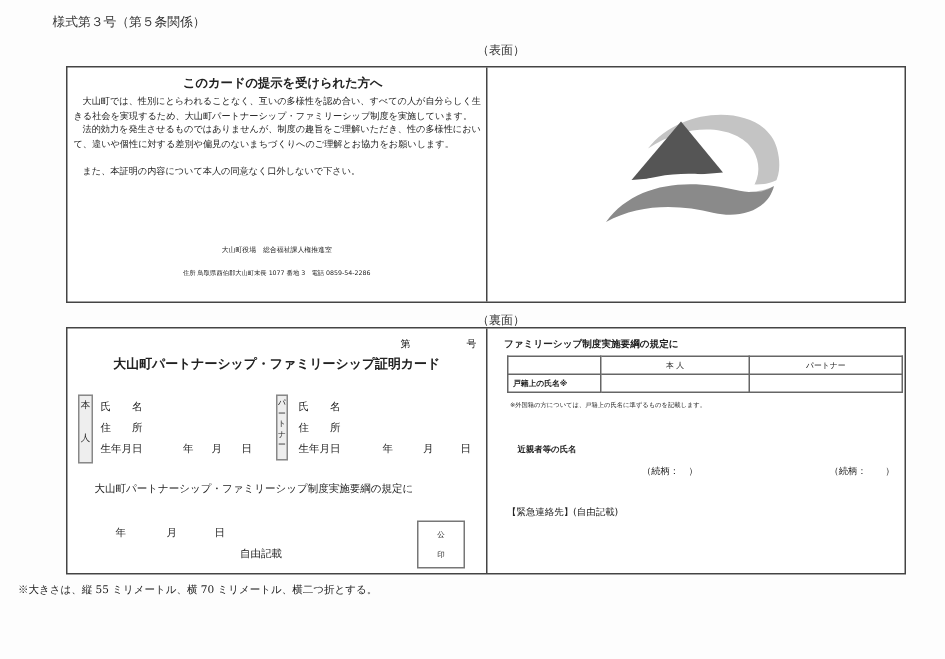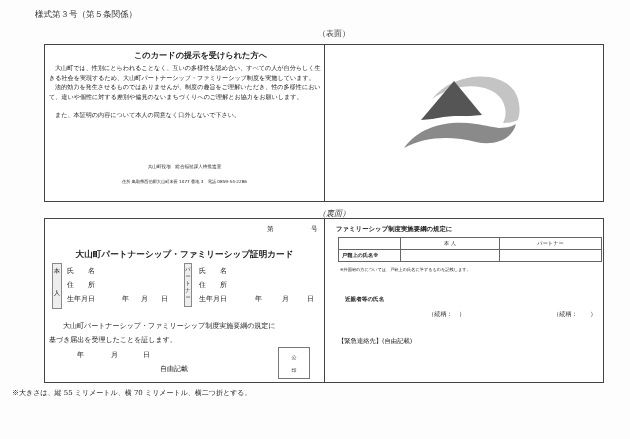--- a/index.html
+++ b/index.html
@@ -10,35 +10,35 @@
   .serif { font-family: "DejaVu Serif", "Liberation Serif", serif; }
   .abs { position: absolute; }
   .form-label { left: 12px; top: 9px; font-size: 8.5px; color: #333; margin-left: 23px; }
   .side-label { font-size: 8px; color: #333; }
   .card { border: 1px solid #444; background: #fff; }
   .front { left: 44px; top: 44px; width: 558px; height: 156px; }
   .back  { left: 44px; top: 218px; width: 558px; height: 163px; }
   .divider { position: absolute; top: 0; bottom: 0; left: 279px; width: 1px; background: #444; }
 
   
-  .notice-title { left: 16px; width: 279px; top: 5px; text-align: center; font-size: 8.2px; font-weight: bold; }
+  .notice-title { left: 4px; width: 279px; top: 5px; text-align: center; font-size: 8.2px; font-weight: bold; }
   .notice-body { left: 4px; width: 272px; top: 18px; font-size: 6.1px; line-height: 9.6px; }
   .notice-body p { margin: 0; text-indent: 6px; }
   .notice-body p.gap { margin-top: 9px; }
   .dept { left: 0; width: 279px; top: 119px; text-align: center; font-size: 4.6px; }
   .addr { left: 0; width: 279px; top: 134px; text-align: center; font-size: 4.2px; }
 
   
   .logo { left: 355px; top: 19px; width: 160px; height: 90px; }
   .town-name { left: 279px; width: 279px; top: 122px; text-align: center; font-size: 11px; letter-spacing: 8px; }
 
   
   .number-label { left: 222px; top: 6px; font-size: 6.6px; }
   .number-suffix { left: 266px; top: 6px; font-size: 6.6px; }
-  .card-title { left: 0; width: 279px; top: 18px; text-align: center; font-size: 8.6px; font-weight: bold; margin-top: 12px; }
+  .card-title { left: 0; width: 279px; top: 18px; text-align: center; font-size: 8.6px; font-weight: bold; }
   .vbox { border: 1px solid #888; background: #eee; font-size: 6.3px; text-align: center; width: 8px; }
   .vbox-self { left: 7px; top: 44px; height: 44px; line-height: 15px; }
   .vbox-partner { left: 139px; top: 44px; height: 44px; font-size: 5.2px; line-height: 7px; padding-top: 2px; box-sizing: border-box; }
   .f-row { position: absolute; font-size: 7px; white-space: pre; }
   .cert-text { left: 4px; width: 272px; top: 100px; font-size: 7px; line-height: 14px; }
   .cert-text span { display: block; }
   .mayor { left: 115px; top: 145px; font-size: 7px; }
   .seal { left: 233px; top: 128px; width: 32px; height: 32px; border: 1px solid #777; font-size: 5px; text-align: center; line-height: 13px; padding-top: 3px; box-sizing: border-box; }
 
   
@@ -78,21 +78,21 @@
 
       <polygon points="54,17 21,56 82,51" fill="#555555"></polygon>
 
       <path d="M18 60 C 40 50, 70 50, 88 56 C 100 60, 110 60, 118 56 L 116 60 C 104 66, 92 64, 82 60 C 64 54, 40 56, 18 62 Z" fill="#ffffff"></path>
 
       <path d="M4 84 C 20 62, 48 56, 76 60 C 92 62, 104 68, 116 60 C 112 76, 94 82, 76 78 C 52 72, 26 72, 4 84 Z" fill="#8a8a8a"></path>
     </svg>
   </div>
 </div>
 
-<div class="abs side-label serif" style="left:318px; top:208px;font-style:italic;">（裏面）</div>
+<div class="abs side-label serif" style="left:318px; top:208px;">（裏面）</div>
 
 <div class="abs card back">
   <div class="divider"></div>
 
   <div class="abs number-label">第</div>
   <div class="abs number-suffix">号</div>
   <div class="abs card-title">大山町パートナーシップ・ファミリーシップ証明カード</div>
 
   <div class="abs vbox vbox-self">
     <div style="line-height:14px;">本</div>
@@ -115,21 +115,20 @@
   </div>
   <div class="f-row" style="left:154px; top:47px;">氏　　名</div>
   <div class="f-row" style="left:154px; top:61px;">住　　所</div>
   <div class="f-row" style="left:154px; top:75px;">生年月日</div>
   <div class="f-row" style="left:210px; top:75px;">年</div>
   <div class="f-row" style="left:237px; top:75px;">月</div>
   <div class="f-row" style="left:262px; top:75px;">日</div>
 
   <div class="abs cert-text">
     <span style="padding-left:14px;">大山町パートナーシップ・ファミリーシップ制度実施要綱の規定に</span>
-    <span>基づき届出を受理したことを証します。</span>
   </div>
   <div class="f-row" style="left:32px; top:131px;">年</div>
   <div class="f-row" style="left:66px; top:131px;">月</div>
   <div class="f-row" style="left:98px; top:131px;">日</div>
   <div class="abs mayor">自由記載</div>
   <div class="abs seal">
     <div>公</div>
     <div>印</div>
   </div>
 

